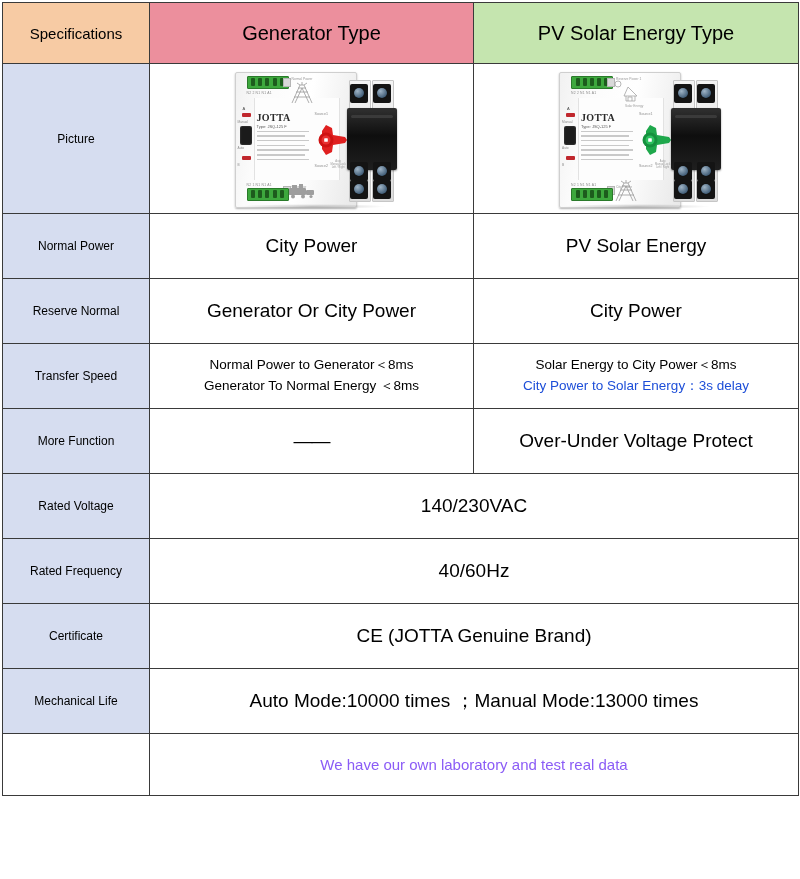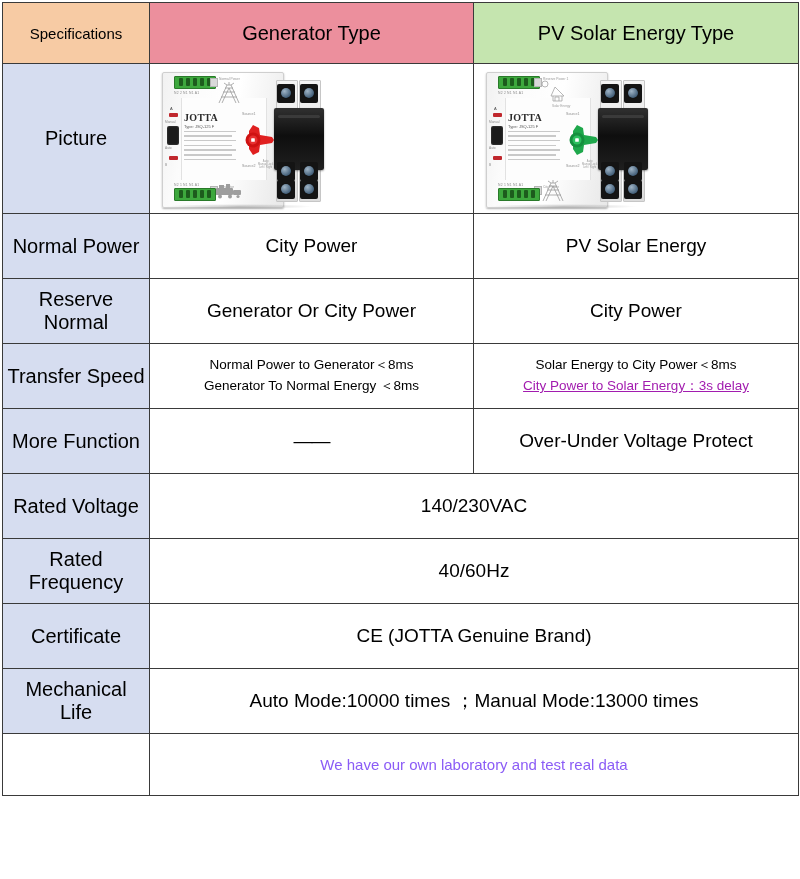--- a/index.html
+++ b/index.html
@@ -10,36 +10,36 @@
   col.c-label{width:147px;}
   col.c-gen{width:324px;}
   col.c-pv{width:325px;}
 
   
   .h-spec{background:#F7CBA4;font-size:15px;height:56px;}
   .h-gen{background:#EC8F9D;font-size:20px;}
   .h-pv{background:#C5E5AF;font-size:20px;}
 
   
-  .lbl{background:#D6DDF0;font-size:20px;margin-left:38px;}
+  .lbl{background:#D6DDF0;font-size:12px;margin-left:38px;}
   .lbl-empty{background:#ffffff;}
 
   
   .val{background:#fff;font-size:19px;}
   .val-sm{background:#fff;font-size:13.5px;line-height:1.55;}
-  .val-red{color:#a21caf;text-decoration:underline;}
+  .val-red{color:#1d4ed8;}
   .val-dash{font-size:19px;letter-spacing:-1px;}
   .footer-note{color:#8b5cf6;font-size:15px;}
 
   .r-pic{height:150px;}
   .r-txt{height:65px;}
   .r-foot{height:62px;}
 
   
-  .device-wrap{display:flex;align-items:center;justify-content:flex-start;height:142px;}
+  .device-wrap{display:flex;align-items:center;justify-content:center;height:142px;}
   .device{position:relative;width:170px;height:142px;}
 
   .dev-body{position:absolute;left:8px;top:4px;width:120px;height:134px;
     background:linear-gradient(100deg,#f1f1f1 0%,#fbfbfb 22%,#ffffff 55%,#e8e8e8 100%);
     border:1px solid #cfcfcf;border-radius:2px;
     box-shadow:0 1px 2px rgba(0,0,0,.30);}
   .dev-panel{position:absolute;left:27px;top:30px;width:84px;height:82px;background:#fdfdfd;
     border-left:1px solid #e2e2e2;border-right:1px solid #e2e2e2;}
 
   

